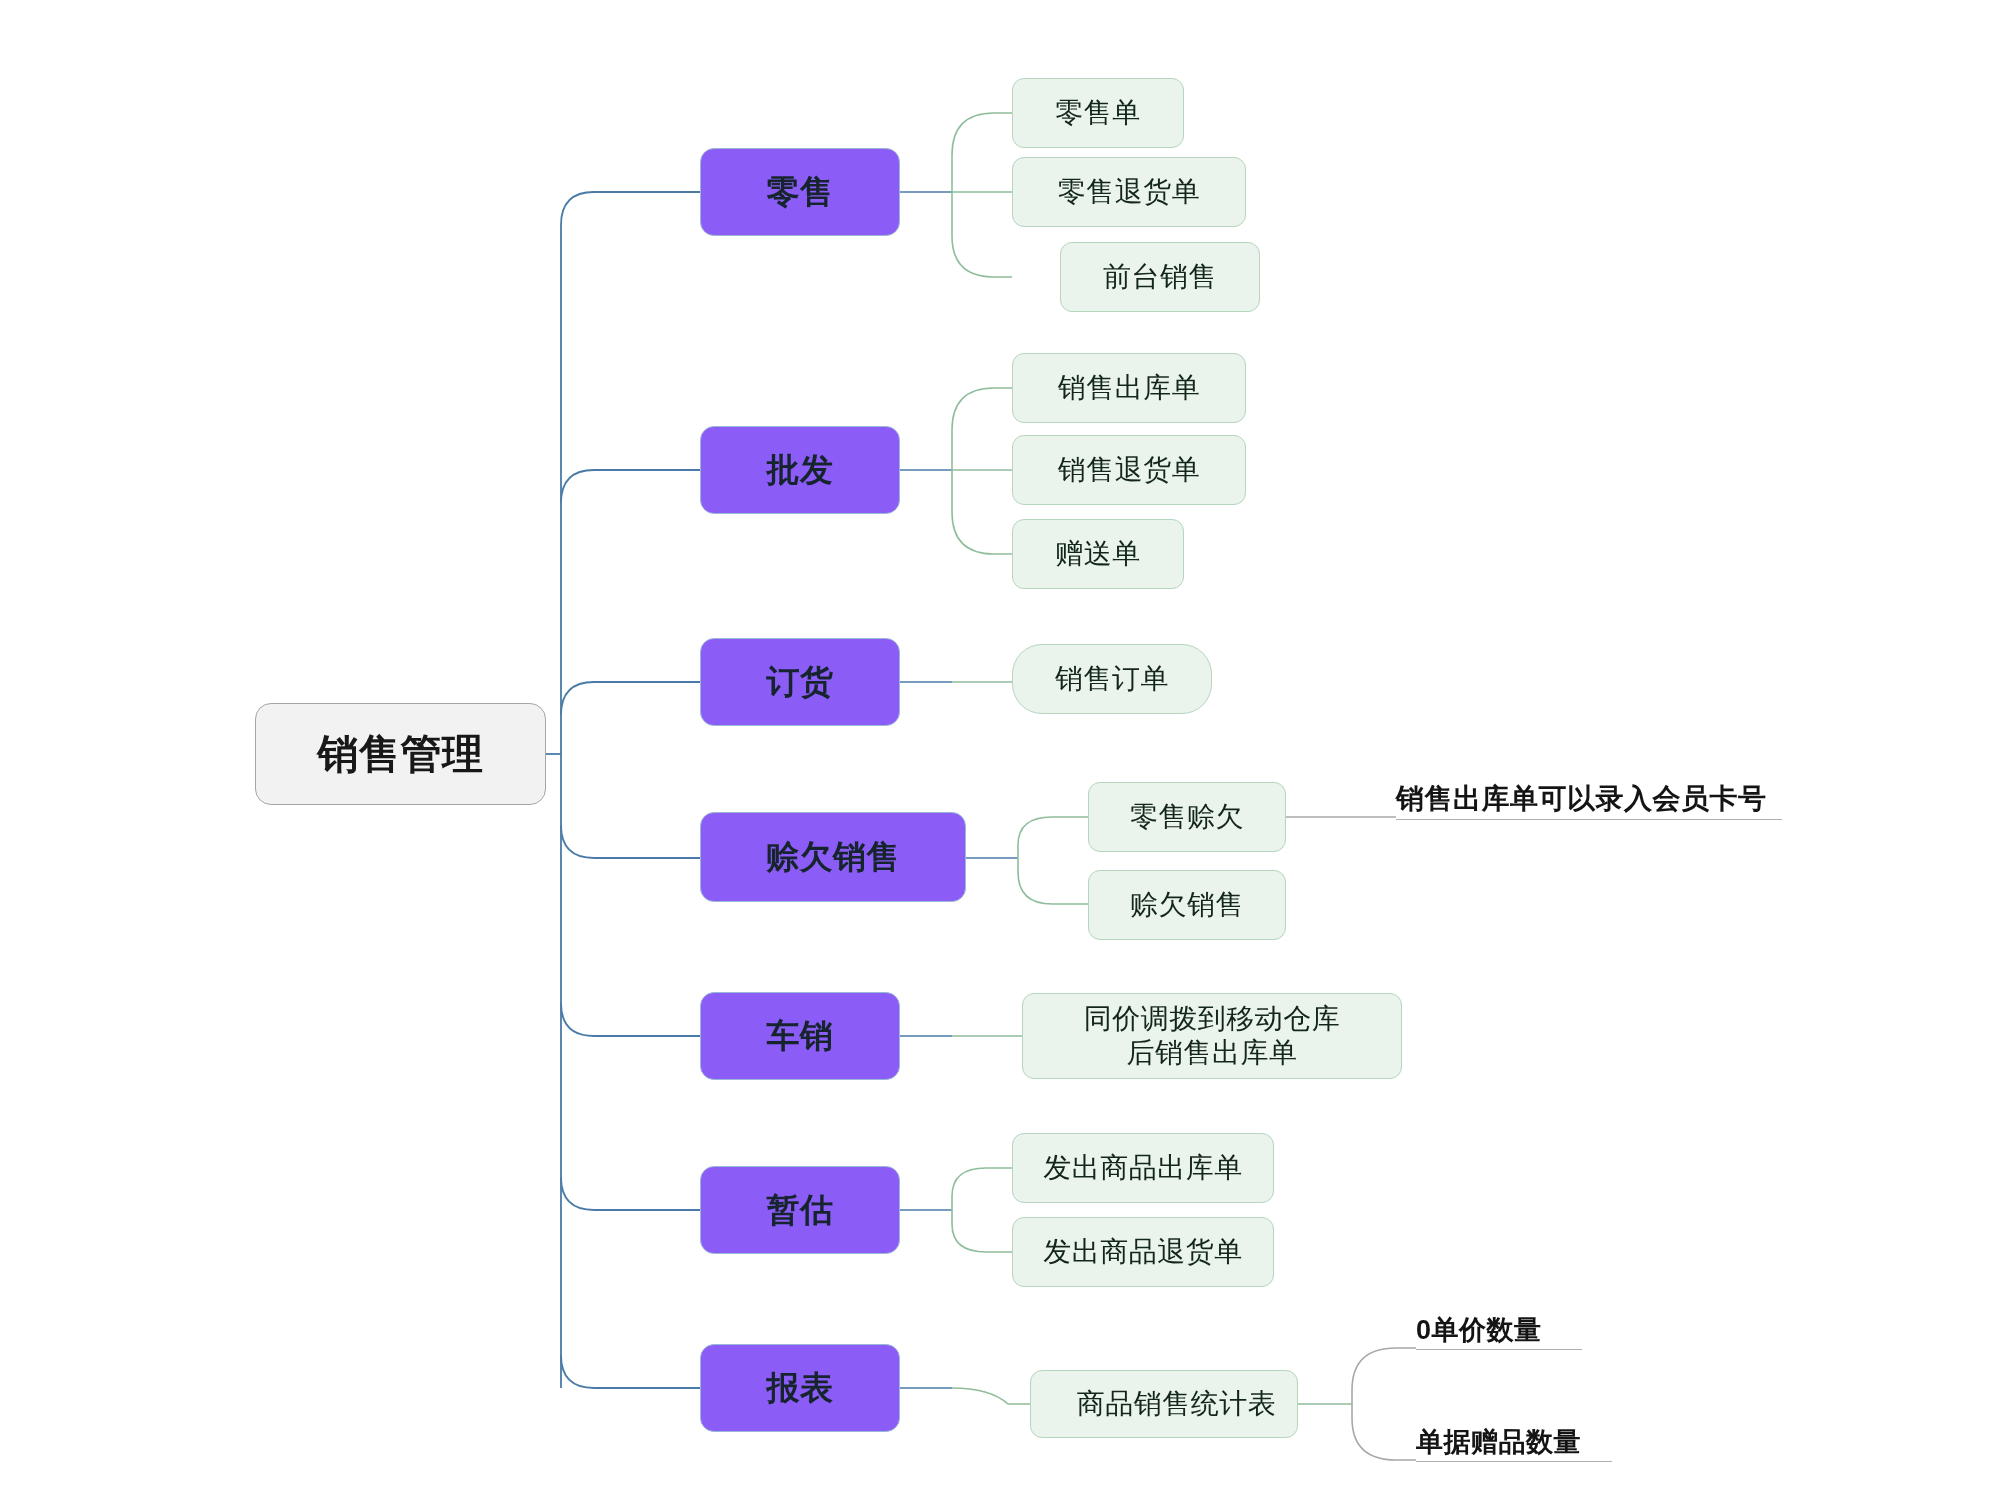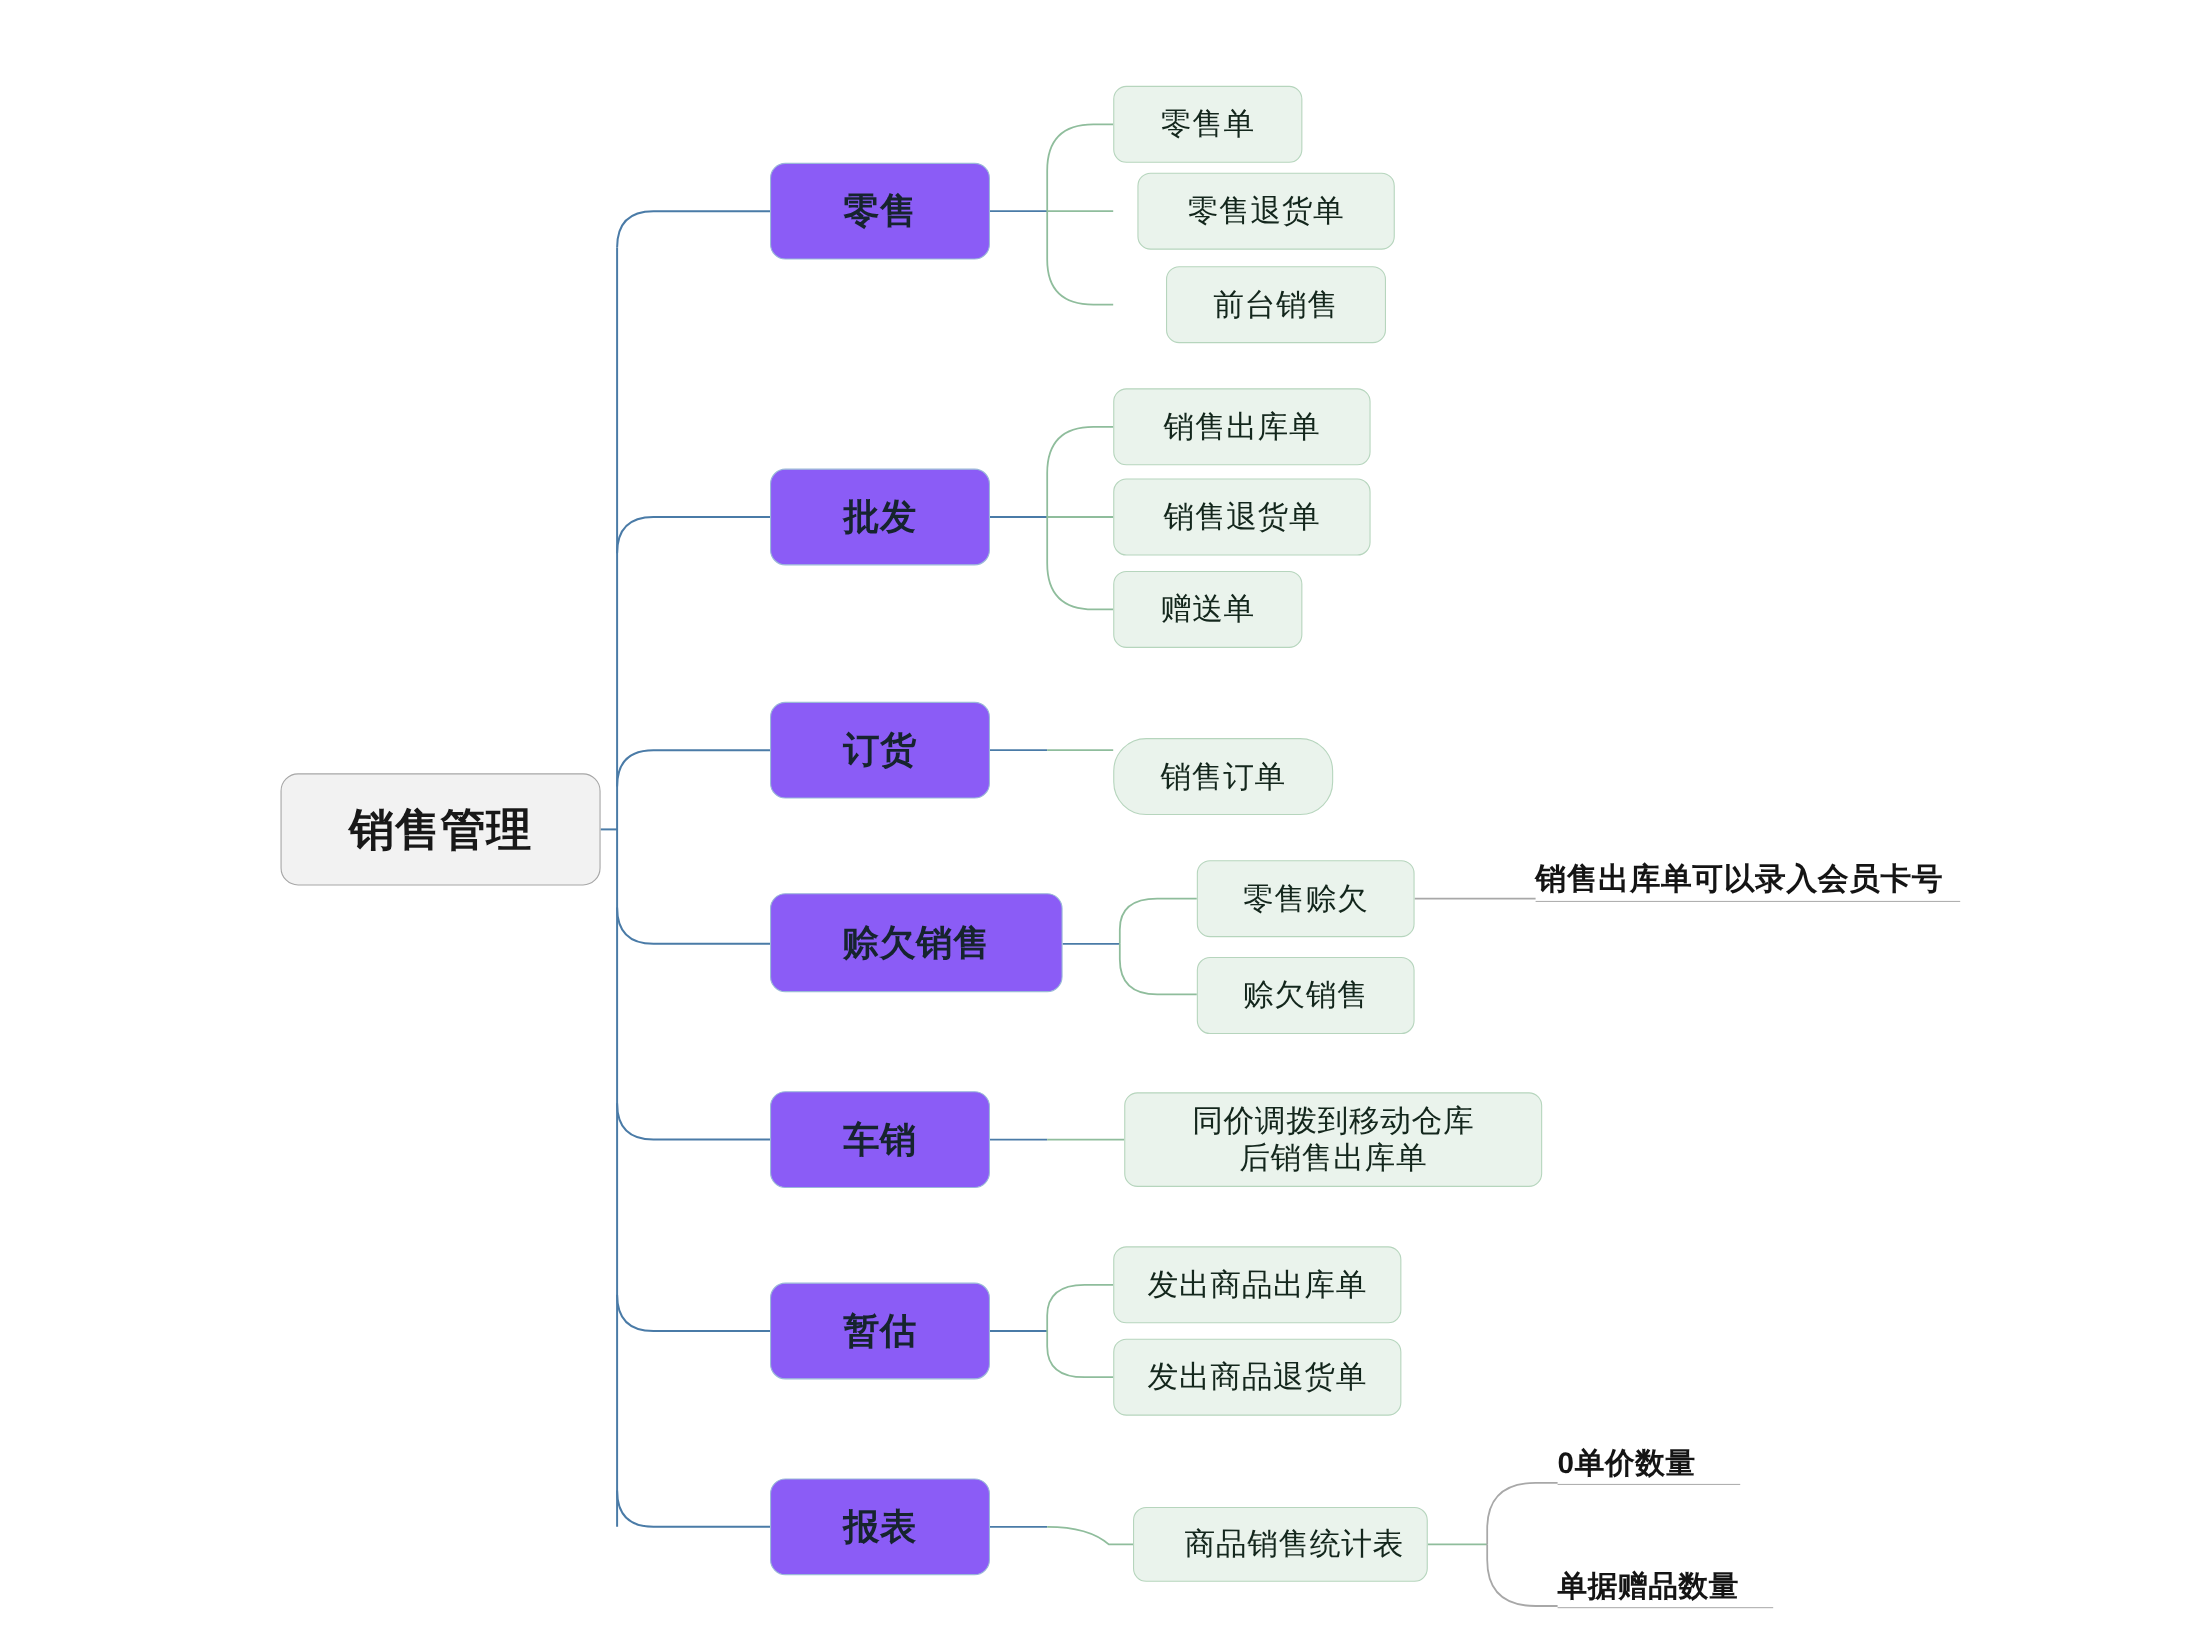--- a/index.html
+++ b/index.html
@@ -144,35 +144,35 @@
     <path d="M 1352 1404 L 1352 1390 Q 1352 1348 1396 1348 L 1416 1348" fill="none" stroke="#a8a8a8" stroke-width="1.6"></path>
     <path d="M 1352 1404 L 1352 1418 Q 1352 1460 1396 1460 L 1416 1460" fill="none" stroke="#a8a8a8" stroke-width="1.6"></path>
   </svg>
 
   <div class="node root" style="left:255px; top:703px; width:291px; height:102px;">销售管理</div>
 
   <div class="node lvl1" style="left:700px; top:148px; width:200px; height:88px;">零售</div>
 
   <div class="node lvl2" style="left:1012px; top:78px; width:172px; height:70px;">零售单</div>
 
-  <div class="node lvl2" style="left:1012px; top:157px; width:234px; height:70px;margin-left:22px;">零售退货单</div>
+  <div class="node lvl2" style="left:1012px; top:157px; width:234px; height:70px;">零售退货单</div>
 
   <div class="node lvl2" style="left:1012px; top:242px; width:200px; height:70px;margin-left:48px;">前台销售</div>
 
   <div class="node lvl1" style="left:700px; top:426px; width:200px; height:88px;">批发</div>
 
   <div class="node lvl2" style="left:1012px; top:353px; width:234px; height:70px;">销售出库单</div>
 
   <div class="node lvl2" style="left:1012px; top:435px; width:234px; height:70px;">销售退货单</div>
 
   <div class="node lvl2" style="left:1012px; top:519px; width:172px; height:70px;">赠送单</div>
 
   <div class="node lvl1" style="left:700px; top:638px; width:200px; height:88px;text-align:right;">订货</div>
 
-  <div class="node lvl2" style="left:1012px; top:671px; width:200px; height:70px;border-radius:30px;">销售订单</div>
+  <div class="node lvl2" style="left:1012px; top:644px; width:200px; height:70px;border-radius:30px;">销售订单</div>
 
   <div class="node lvl1" style="left:700px; top:812px; width:266px; height:90px;">赊欠销售</div>
 
   <div class="node lvl2" style="left:1088px; top:782px; width:198px; height:70px;">零售赊欠</div>
 
   <div class="node lvl2" style="left:1088px; top:870px; width:198px; height:70px;">赊欠销售</div>
 
   <div class="node plain ann" style="left:1396px; top:778px; width:386px; height:42px;">销售出库单可以录入会员卡号</div>
 
   <div class="node lvl1" style="left:700px; top:992px; width:200px; height:88px;">车销</div>

